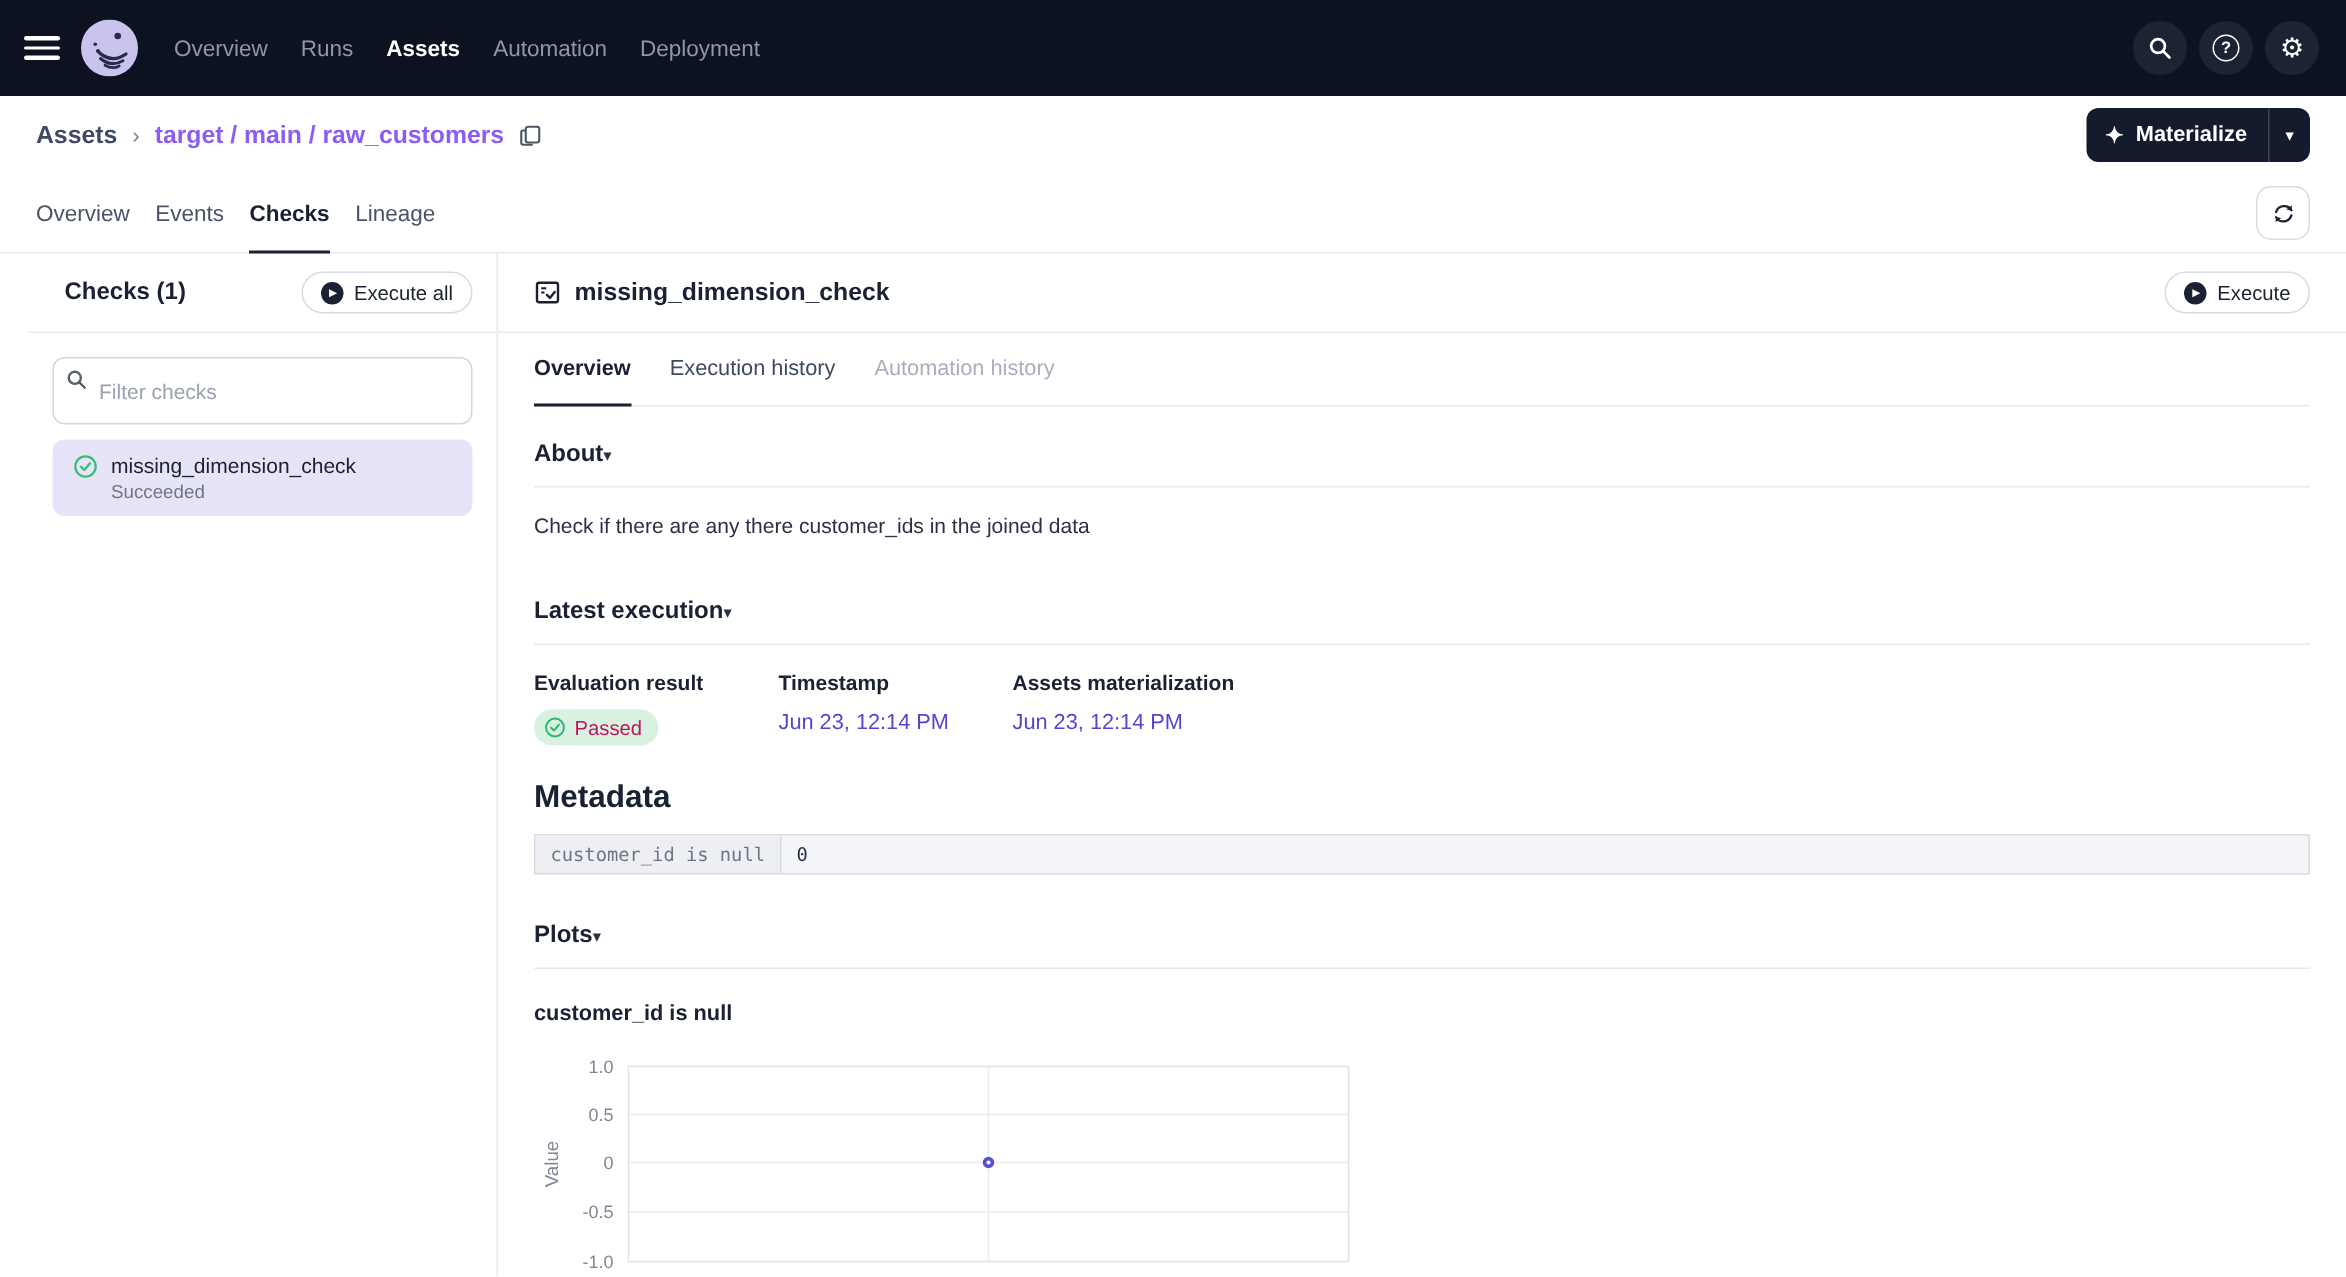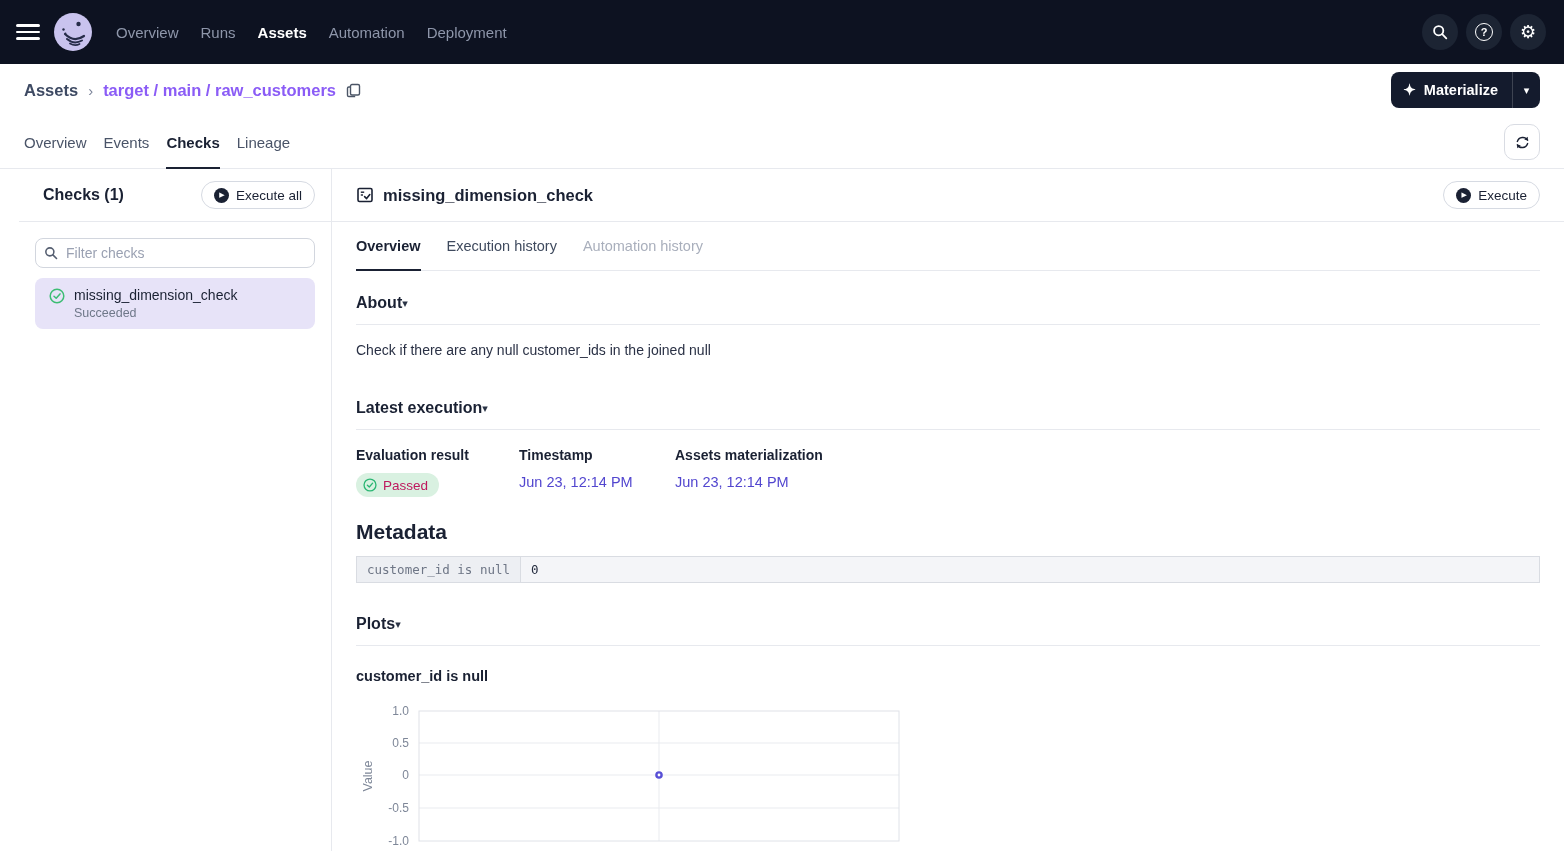--- a/index.html
+++ b/index.html
@@ -46,21 +46,21 @@
   .content { display:flex; height:682px;padding-left:19px; }
   .left-panel { width:313px; flex:none; border-right:1px solid #e7e9ee; }
   .lp-header { height:53px; display:flex; align-items:center; justify-content:space-between;
     padding:0 16px 0 24px; border-bottom:1px solid #e7e9ee; }
   .lp-title { font-size:16px; font-weight:700; }
   .pill-btn { height:28px; border:1px solid #d6dae2; border-radius:15px; background:#fff;
     display:inline-flex; align-items:center; gap:7px; padding:0 12px; font-size:13.5px; color:#1a2133; cursor:pointer; }
   .play-dot { width:15px; height:15px; border-radius:50%; background:#1a2133; color:#fff;
     display:flex; align-items:center; justify-content:center; font-size:7px; padding-left:1px; }
   .filter-box { margin:16px 16px 10px 16px; position:relative; }
-  .filter-box input { width:100%; height:30px; border:1px solid #d2d6de; border-radius:8px;
+  .filter-box input { width:100%; height:45px; border:1px solid #d2d6de; border-radius:8px;
     padding:0 10px 0 30px; font-size:14px; color:#1a2133; outline:none; font-family:"Liberation Sans",sans-serif; }
   .filter-box input::placeholder { color:#9aa1b2; }
   .filter-search { position:absolute; left:9px; top:8px; }
   .check-item { margin:0 16px; background:#e7e3f8; border-radius:8px; padding:9px 12px 9px 14px;
     display:flex; gap:9px; cursor:pointer; }
   .check-item .name { font-size:14px; color:#1a2133; }
   .check-item .status { font-size:12.5px; color:#6f7889; margin-top:3px; }
 
   .main-panel { flex:1; min-width:0; display:flex; flex-direction:column; }
   .mp-header { height:53px; flex:none; display:flex; align-items:center; justify-content:space-between;
@@ -236,21 +236,21 @@
       <div class="check-tabs">
         <div class="ctab active">Overview</div>
         <div class="ctab">Execution history</div>
         <div class="ctab dim">Automation history</div>
       </div>
 
       <div class="sec-head">
         <span class="sec-title">About</span>
         <span class="sec-caret">▾</span>
       </div>
-      <div class="about-desc">Check if there are any null customer_ids in the joined null</div>
+      <div class="about-desc">Check if there are any there customer_ids in the joined data</div>
 
       <div class="sec-head" style="margin-top:41px">
         <span class="sec-title">Latest execution</span>
         <span class="sec-caret">▾</span>
       </div>
 
       <div class="exec-cols">
         <div class="col-1">
           <div class="col-h">Evaluation result</div>
           <div class="col-v">

